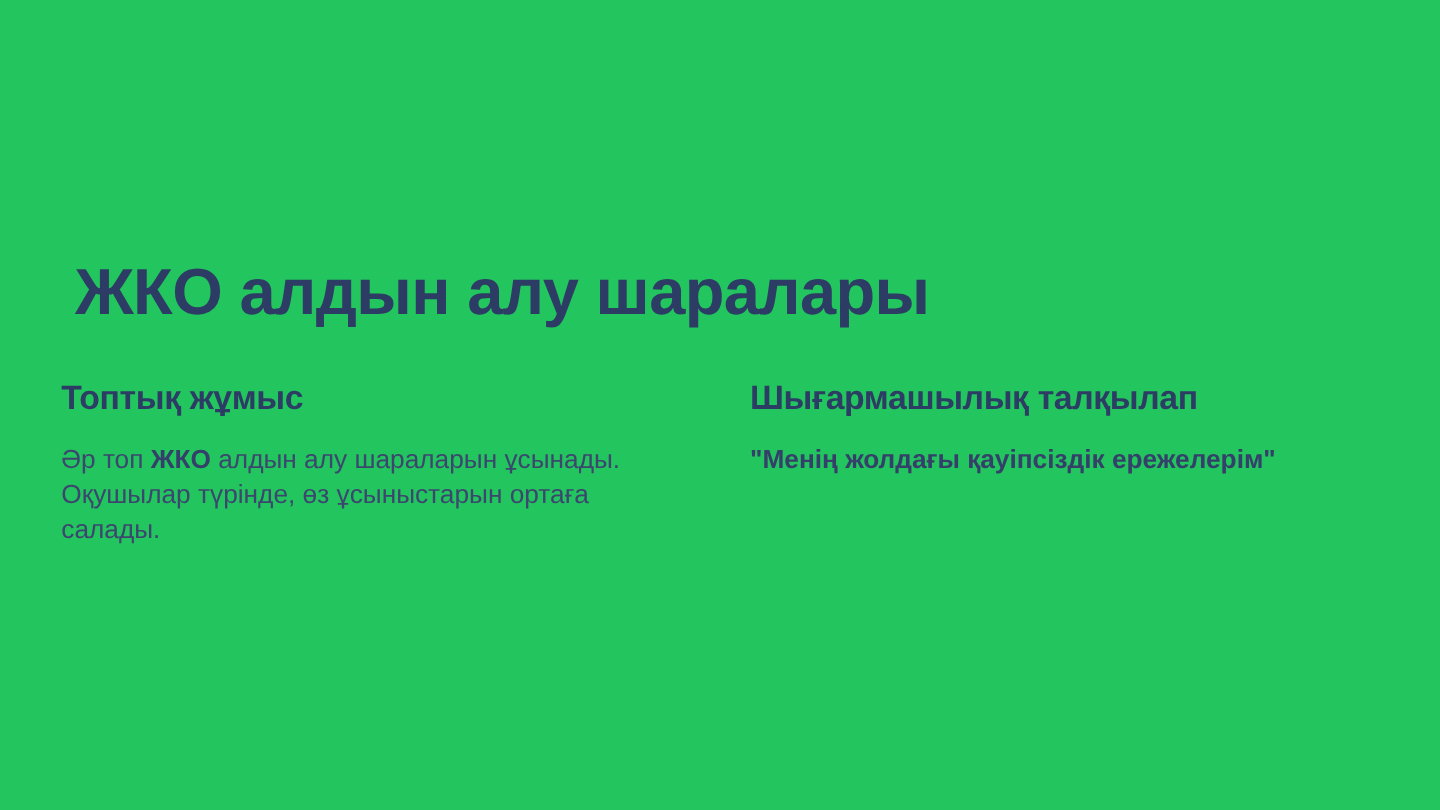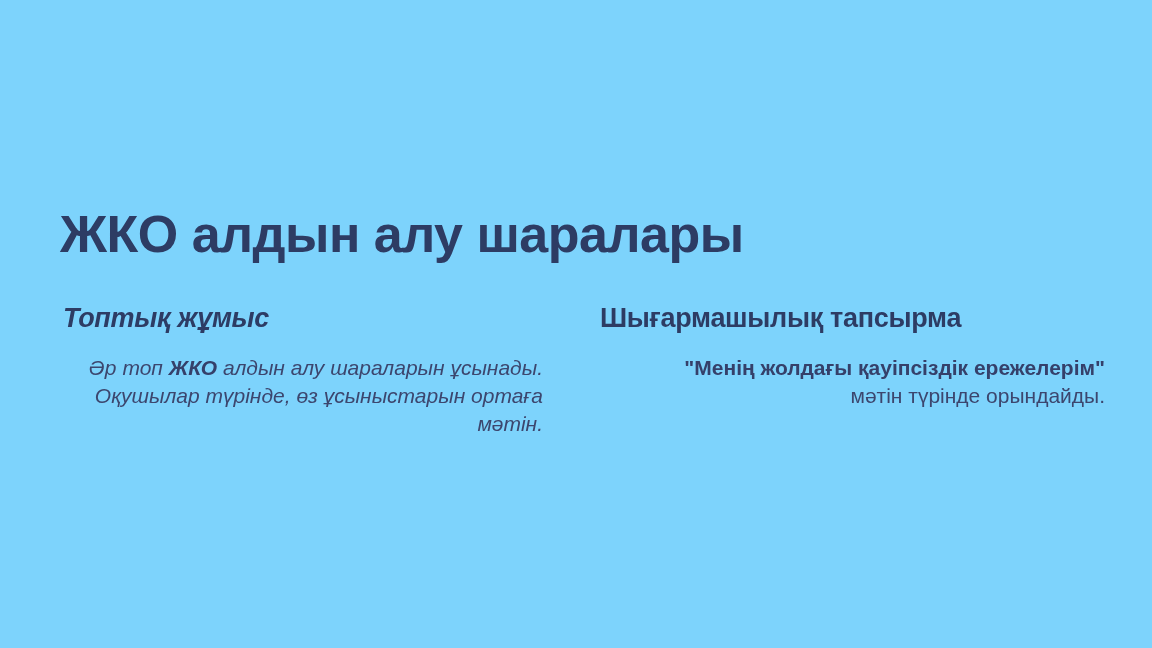--- a/index.html
+++ b/index.html
@@ -4,58 +4,57 @@
 <style>
   html, body {
     margin: 0;
     padding: 0;
     background: #ffffff;
   }
   .slide {
     position: relative;
     width: 1152px;
     height: 648px;
-    background: #7dd3fc;
+    background: #22c55e;
     overflow: hidden;
     font-family: "Liberation Sans", "DejaVu Sans", sans-serif;
   }
   .slide-title {
     position: absolute;
     left: 60px;
     top: 204px;
     margin: 0;
     font-size: 52px;
     line-height: 60px;
     font-weight: 700;
     letter-spacing: -0.5px;
     color: #2d3c64;
     white-space: nowrap;
   }
   .column {
     position: absolute;
     top: 302px;
   }
-  .column-left  { left: 63px;  width: 480px; font-style: italic; }
+  .column-left  { left: 49px;  width: 480px; }
   .column-right { left: 600px; width: 505px; }
   .column-heading {
     margin: 0;
     font-size: 27px;
     line-height: 32px;
     font-weight: 700;
     letter-spacing: -0.3px;
     color: #2d3c64;
     white-space: nowrap;
   }
   .column-body {
     margin: 20px 0 17px 0;
     font-size: 21px;
     line-height: 28px;
     font-weight: 400;
     color: #3c466e;
-    text-align: right;
   }
   .body-line {
     white-space: nowrap;
   }
   .column-body b, .column-body strong {
     font-weight: 700;
     color: #35406a;
   }
 </style>
 </head>
@@ -63,25 +62,24 @@
 
 <div class="slide">
 
   <h1 class="slide-title">ЖКО алдын алу шаралары</h1>
 
   <section class="column column-left">
     <h2 class="column-heading">Топтық жұмыс</h2>
     <div class="column-body">
       <div class="body-line"><span>Әр топ </span><strong>ЖКО</strong><span> алдын алу шараларын ұсынады.</span></div>
       <div class="body-line">Оқушылар түрінде, өз ұсыныстарын ортаға</div>
-      <div class="body-line">мәтін.</div>
+      <div class="body-line">салады.</div>
     </div>
   </section>
 
   <section class="column column-right">
-    <h2 class="column-heading">Шығармашылық тапсырма</h2>
+    <h2 class="column-heading">Шығармашылық талқылап</h2>
     <div class="column-body">
       <div class="body-line"><strong>"Менің жолдағы қауіпсіздік ережелерім"</strong></div>
-      <div class="body-line">мәтін түрінде орындайды.</div>
     </div>
   </section>
 
 </div>
 
 </body></html>

